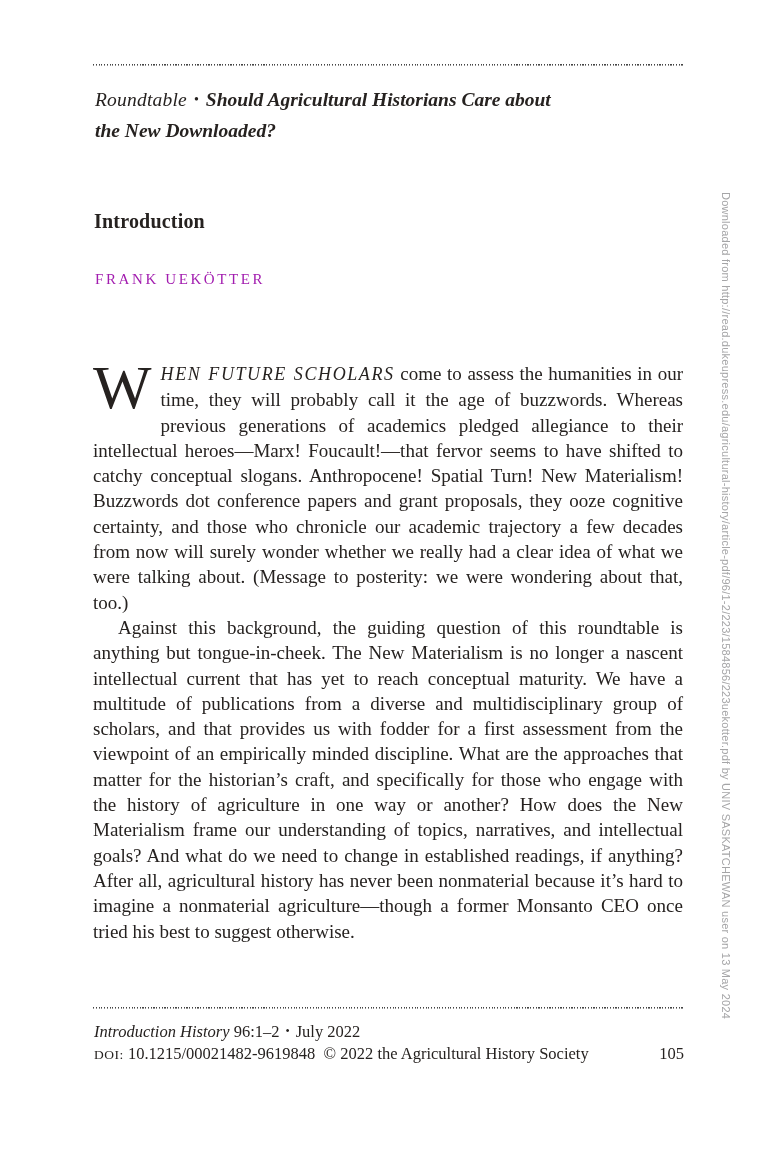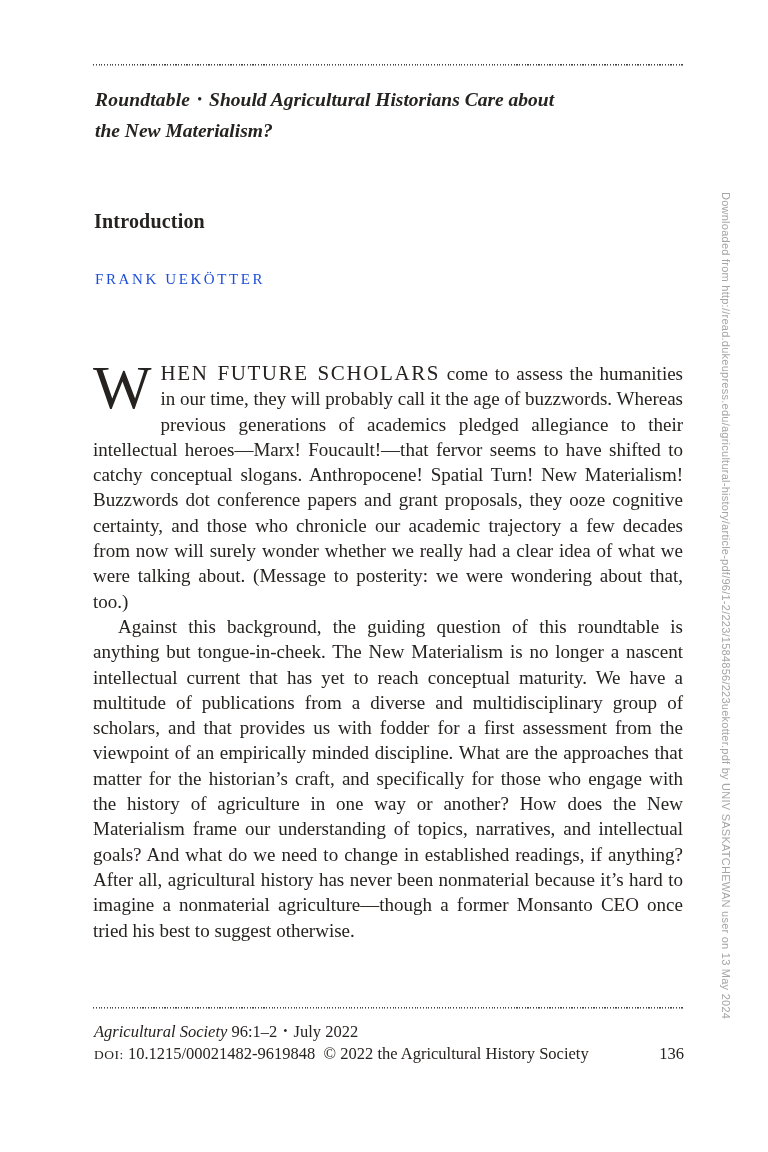--- a/index.html
+++ b/index.html
@@ -25,54 +25,54 @@
   }
   .rule-top { top: 64px; }
   .rule-bottom { top: 1007px; }
 
   .roundtable {
     position: absolute;
     left: 95px; top: 84px; width: 600px;
     font-size: 19.5px; line-height: 31px;
     font-style: italic;
   }
-  .rt-label { font-weight: bold; font-style: italic; letter-spacing: 0.2px; }
+  .rt-label { font-weight: normal; font-style: italic; letter-spacing: 0.2px; }
   .rt-sep { font-style: normal; font-size: 14px; margin: 0 7px; vertical-align: 2px; color: #262220; }
   .rt-title { font-style: italic; font-weight: bold; }
 
   .article-title {
     position: absolute;
     left: 94px; top: 210px;
     font-size: 20px; font-weight: bold;
     letter-spacing: 0.2px;
   }
   .author {
     position: absolute;
     left: 95px; top: 271px;
     font-size: 15px; letter-spacing: 2.6px;
-    color: #1d4ed8;
+    color: #a21caf;
   }
 
   .body-text {
     position: absolute;
     left: 93px; top: 361px; width: 590px;
     font-size: 19px; line-height: 25.3px;
     text-align: justify;
     hyphens: auto;
     -webkit-hyphens: auto;
   }
   .body-text p { margin: 0; }
   .body-text p.indent { text-indent: 25px; }
   .dropcap {
     float: left;
     font-size: 62px; line-height: 48px;
     height: 50px;
     margin: 2px 9px 0 0;
   }
-  .lead-caps { font-size: 21px; letter-spacing: 1.6px; }
+  .lead-caps { font-size: 18px; letter-spacing: 1.6px; font-style: italic; }
 
   .footer-line1 {
     position: absolute;
     left: 94px; top: 1022px; width: 590px;
     font-size: 16.5px;
   }
   .journal-name { font-style: italic; }
   .bullet-sep { font-size: 12px; margin: 0 6px; vertical-align: 2px; }
   .footer-line2 {
     position: absolute;
@@ -99,33 +99,33 @@
 </style>
 </head>
 <body>
 
 <div class="page">
 
   <div class="dotted-rule rule-top"></div>
 
   <div class="roundtable">
     <div class="rt-line"><span class="rt-label">Roundtable</span><span class="rt-sep">•</span><span class="rt-title">Should Agricultural Historians Care about</span></div>
-    <div class="rt-line rt-title">the New Materialism?</div>
+    <div class="rt-line rt-title">the New Downloaded?</div>
   </div>
 
   <h1 class="article-title">Introduction</h1>
 
   <div class="author">FRANK UEKÖTTER</div>
 
   <div class="body-text">
     <p><span class="dropcap">W</span><span class="lead-caps">HEN FUTURE SCHOLARS</span><span> come to assess the humanities in our time, they will probably call it the age of buzzwords. Whereas previous generations of academics pledged allegiance to their intellectual heroes—Marx! Foucault!—that fervor seems to have shifted to catchy conceptual slogans. Anthropocene! Spatial Turn! New Materialism! Buzzwords dot conference papers and grant proposals, they ooze cognitive certainty, and those who chronicle our academic trajectory a few decades from now will surely wonder whether we really had a clear idea of what we were talking about. (Message to posterity: we were wondering about that, too.)</span></p>
     <p class="indent">Against this background, the guiding question of this roundtable is anything but tongue-in-cheek. The New Materialism is no longer a nascent intellectual current that has yet to reach conceptual maturity. We have a multitude of publications from a diverse and multidisciplinary group of scholars, and that provides us with fodder for a first assessment from the viewpoint of an empirically minded discipline. What are the approaches that matter for the historian’s craft, and specifically for those who engage with the history of agriculture in one way or another? How does the New Materialism frame our understanding of topics, narratives, and intellectual goals? And what do we need to change in established readings, if anything? After all, agricultural history has never been nonmaterial because it’s hard to imagine a nonmaterial agriculture—though a former Monsanto CEO once tried his best to suggest otherwise.</p>
   </div>
 
   <div class="dotted-rule rule-bottom"></div>
 
-  <div class="footer-line1"><span class="journal-name">Agricultural Society</span> <span>96:1–2</span><span class="bullet-sep">•</span><span>July 2022</span></div>
+  <div class="footer-line1"><span class="journal-name">Introduction History</span> <span>96:1–2</span><span class="bullet-sep">•</span><span>July 2022</span></div>
 
-  <div class="footer-line2"><span class="doi-label">DOI:</span> <span>10.1215/00021482-9619848</span>&nbsp; <span>© 2022 the Agricultural History Society</span><span class="pageno">136</span></div>
+  <div class="footer-line2"><span class="doi-label">DOI:</span> <span>10.1215/00021482-9619848</span>&nbsp; <span>© 2022 the Agricultural History Society</span><span class="pageno">105</span></div>
 
   <div class="watermark">Downloaded from http://read.dukeupress.edu/agricultural-history/article-pdf/96/1-2/223/1584856/223uekotter.pdf by UNIV SASKATCHEWAN user on 13 May 2024</div>
 
 </div>
 
 </body></html>

